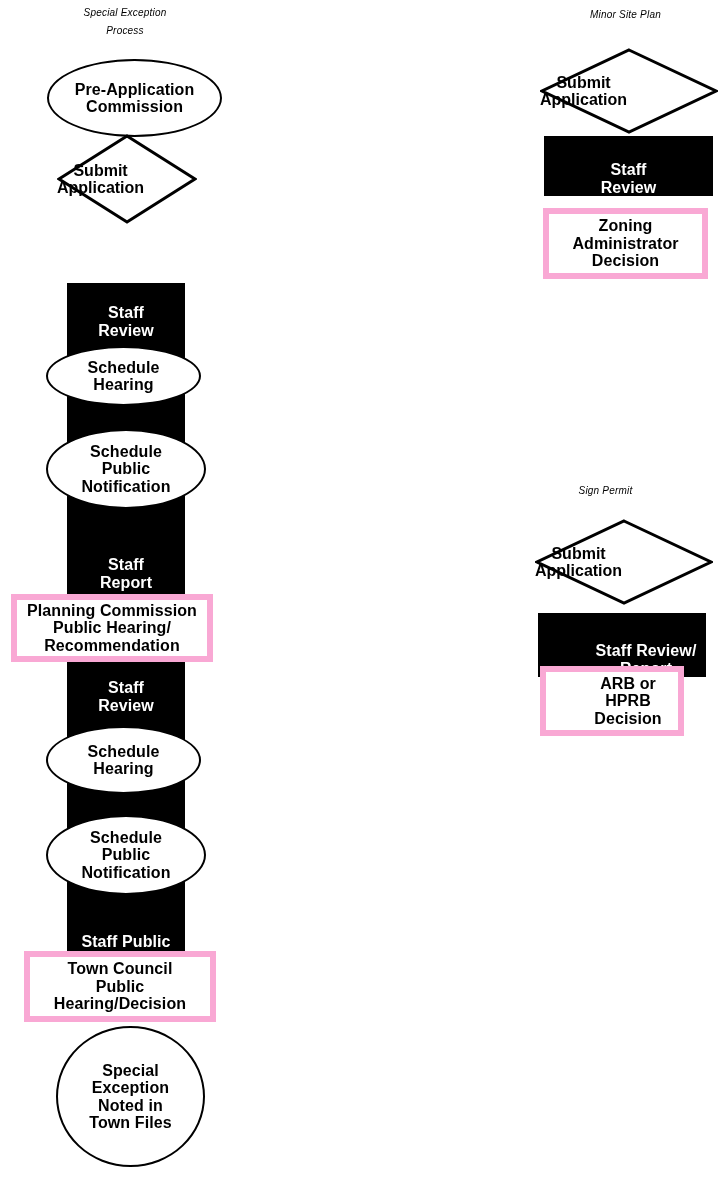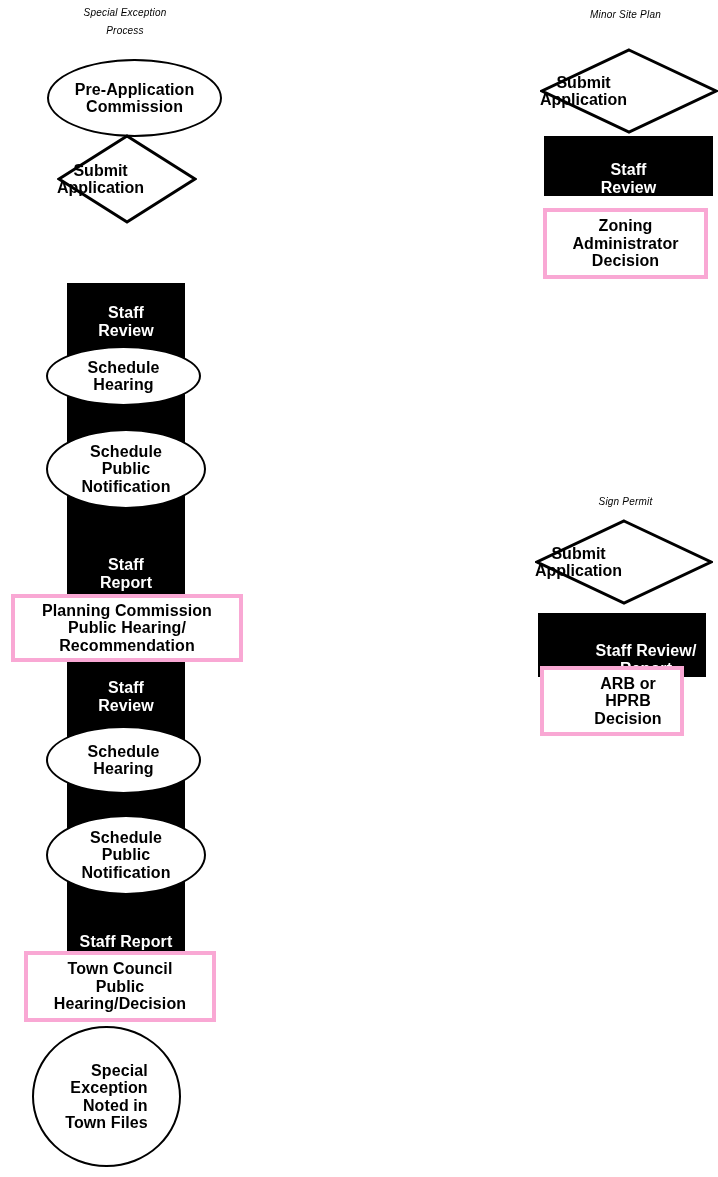--- a/index.html
+++ b/index.html
@@ -46,21 +46,21 @@
     justify-content: center;
     text-align: center;
     font-weight: bold;
     font-size: 16px;
     line-height: 17.5px;
     letter-spacing: 0.1px;
   }
 
   
   .box {
-    border: 4px solid #f9a8d4;
+    border: 6px solid #f9a8d4;
     background: #ffffff;
     z-index: 5;
   }
 
   
   .band {
     background: #000000;
     color: #ffffff;
     z-index: 4;
     align-items: flex-end;
@@ -171,21 +171,21 @@
     </span>
   </div>
 
   <div class="node band solo" style="left:67px; top:543px; width:118px; height:48px; background:transparent;">
     <span class="label-lines" style="color:#ffffff;">
       <span>Staff</span>
       <span>Report</span>
     </span>
   </div>
 
-  <div class="node box" style="left:11px; top:594px; width:232px; height:68px;">
+  <div class="node box" style="left:11px; top:594px; width:202px; height:68px;">
     <span class="label-lines">
       <span>Planning Commission</span>
       <span>Public Hearing/</span>
       <span>Recommendation</span>
     </span>
   </div>
 
   <div class="node band solo" style="left:67px; top:666px; width:118px; height:48px; background:transparent;">
     <span class="label-lines" style="color:#ffffff;">
       <span>Staff</span>
@@ -203,33 +203,33 @@
   <div class="node ellipse" style="left:46px; top:815px; width:160px; height:80px;">
     <span class="label-lines">
       <span>Schedule</span>
       <span>Public</span>
       <span>Notification</span>
     </span>
   </div>
 
   <div class="node band solo" style="left:57px; top:920px; width:138px; height:30px; background:transparent;">
     <span class="label-lines" style="color:#ffffff;">
-      <span>Staff Report</span>
+      <span>Staff Public</span>
     </span>
   </div>
 
   <div class="node box" style="left:24px; top:951px; width:192px; height:71px;">
     <span class="label-lines">
       <span>Town Council</span>
       <span>Public</span>
       <span>Hearing/Decision</span>
     </span>
   </div>
 
-  <div class="node circle" style="left:32px; top:1026px; width:149px; height:141px;text-align:right;">
+  <div class="node circle" style="left:56px; top:1026px; width:149px; height:141px;">
     <span class="label-lines">
       <span>Special</span>
       <span>Exception</span>
       <span>Noted in</span>
       <span>Town Files</span>
     </span>
   </div>
 
   <div class="flow-title" style="left:533px; top:6px; width:185px;">
     <span>Minor Site Plan</span>
@@ -255,21 +255,21 @@
   </div>
 
   <div class="node box" style="left:543px; top:208px; width:165px; height:71px;">
     <span class="label-lines">
       <span>Zoning</span>
       <span>Administrator</span>
       <span>Decision</span>
     </span>
   </div>
 
-  <div class="flow-title" style="left:533px; top:482px; width:185px;margin-top:11px;">
+  <div class="flow-title" style="left:513px; top:482px; width:185px;">
     <span>Sign Permit</span>
   </div>
 
   <div class="diamond-wrap" style="left:535px; top:519px; width:178px; height:86px;">
     <svg viewBox="0 0 178 86" preserveAspectRatio="none">
       <polygon points="89,2 176,43 89,84 2,43" fill="#ffffff" stroke="#000000" stroke-width="3"></polygon>
     </svg>
     <div class="diamond-label">
       <span class="label-lines">
         <span>Submit</span>

